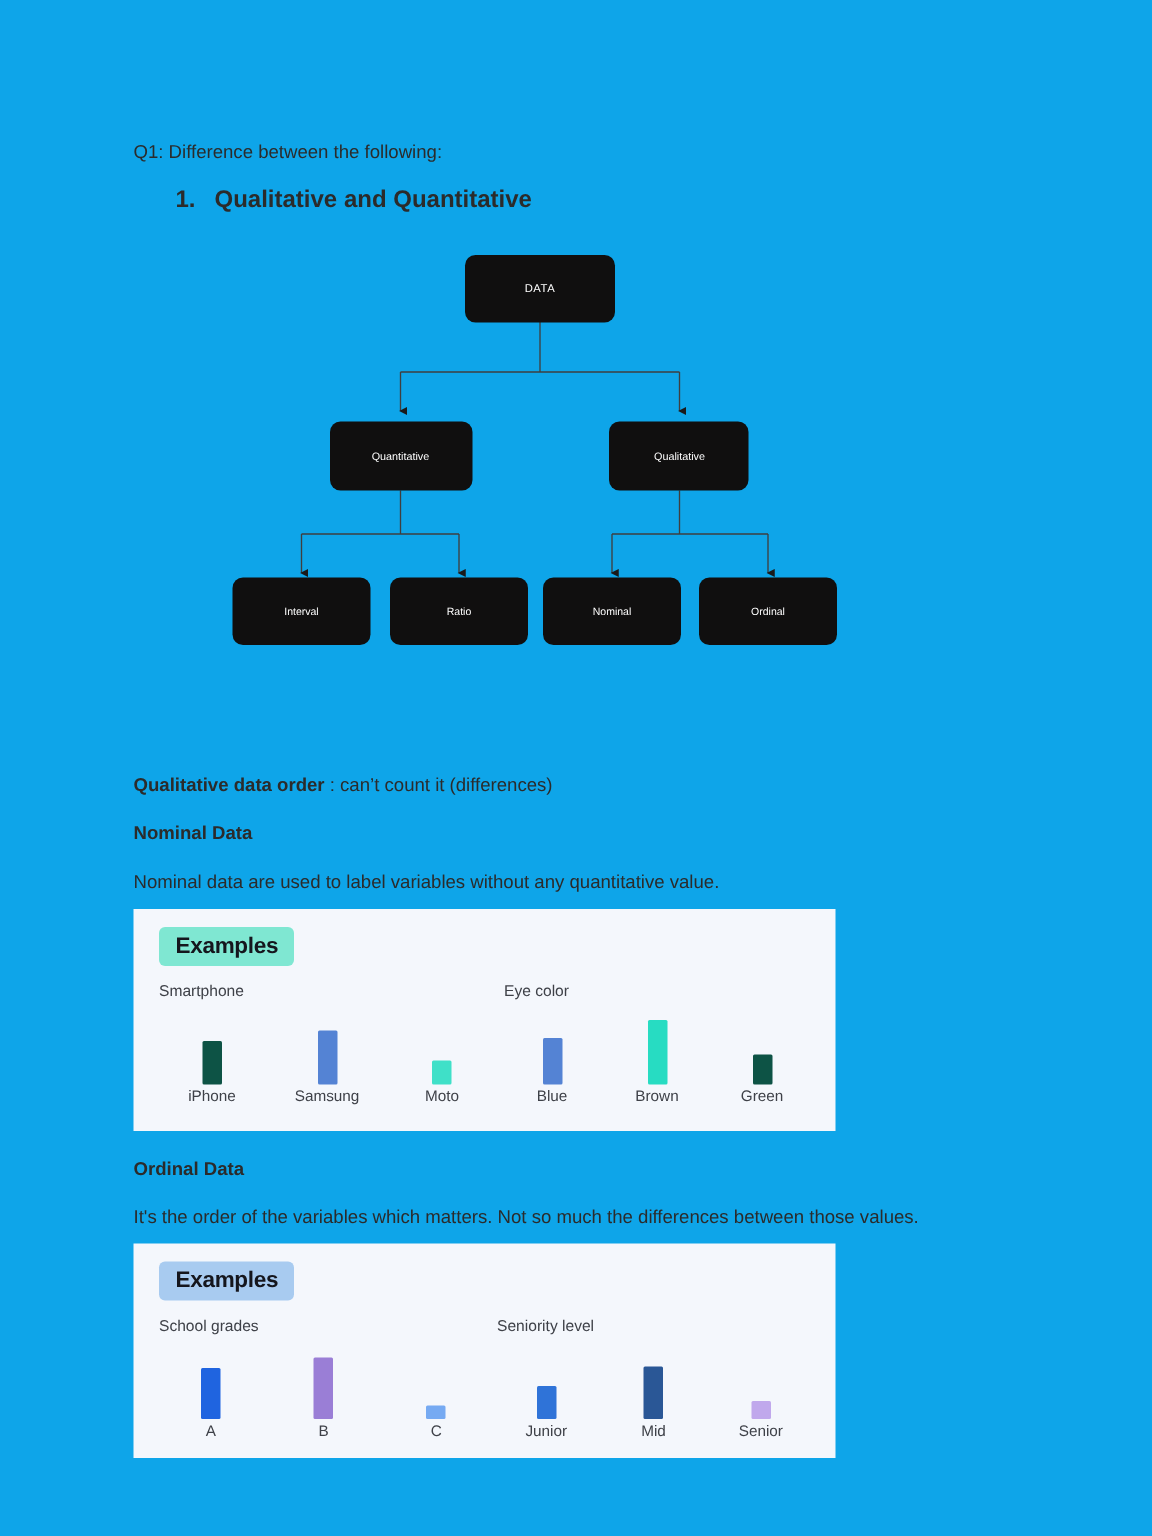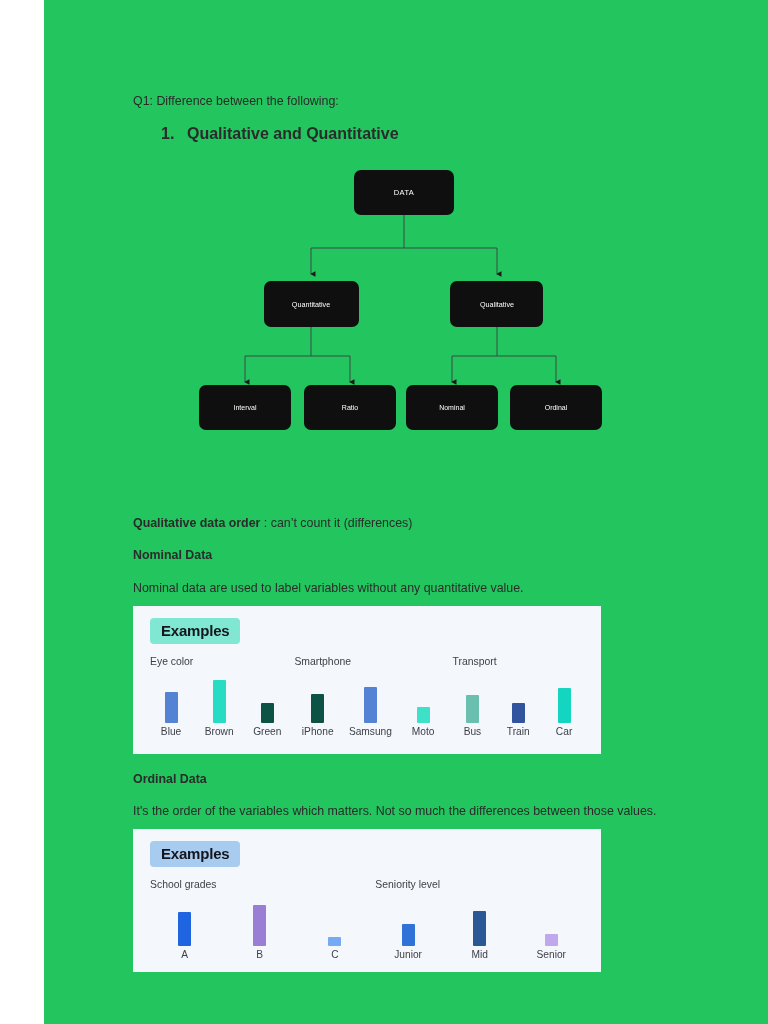--- a/index.html
+++ b/index.html
@@ -11,22 +11,21 @@
     width: 768px;
     height: 1024px;
     position: relative;
     font-family: "Liberation Sans", sans-serif;
     color: #231f20;
     overflow: hidden;
   }
   .page {
     position: absolute;
     inset: 0;
-    background: #22c55e;
-    margin-left: 44px;
+    background: #0ea5e9;
   }
 
   
   .q-title {
     position: absolute;
     left: 89px;
     top: 93px;
     font-size: 12.4px;
     line-height: 16px;
     color: #2b2b2b;
@@ -248,79 +247,60 @@
   <div class="para p-qual">
     <b>Qualitative data order</b><span> : can’t count it (differences)</span>
   </div>
 
   <div class="para p-nominal-h">Nominal Data</div>
   <div class="para p-nominal-b">Nominal data are used to label variables without any quantitative value.</div>
 
   <div class="panel panel-nominal" style="background: rgb(244, 247, 252);">
     <div class="badge" style="background: rgb(127, 231, 210);">Examples</div>
     <div class="groups">
+      <div class="group g2">
+        <div class="group-title">Smartphone</div>
+        <div class="bars">
+          <div class="bar-slot">
+              <div class="bar" style="height: 29px; background: rgb(13, 83, 69);"></div>
+            </div>
+          <div class="bar-slot">
+              <div class="bar" style="height: 36px; background: rgb(84, 131, 212);"></div>
+            </div>
+          <div class="bar-slot">
+              <div class="bar" style="height: 16px; background: rgb(63, 224, 200);"></div>
+            </div>
+        </div>
+        <div class="labels">
+          <div class="label-slot">iPhone</div>
+          <div class="label-slot">Samsung</div>
+          <div class="label-slot">Moto</div>
+        </div>
+      </div>
+
       <div class="group g1">
         <div class="group-title">Eye color</div>
         <div class="bars">
           <div class="bar-slot">
               <div class="bar" style="height: 31px; background: rgb(84, 131, 212);"></div>
             </div>
           <div class="bar-slot">
               <div class="bar" style="height: 43px; background: rgb(39, 220, 194);"></div>
             </div>
           <div class="bar-slot">
               <div class="bar" style="height: 20px; background: rgb(13, 83, 69);"></div>
             </div>
         </div>
         <div class="labels">
           <div class="label-slot">Blue</div>
           <div class="label-slot">Brown</div>
           <div class="label-slot">Green</div>
         </div>
       </div>
 
-      <div class="group g2">
-        <div class="group-title">Smartphone</div>
-        <div class="bars">
-          <div class="bar-slot">
-              <div class="bar" style="height: 29px; background: rgb(13, 83, 69);"></div>
-            </div>
-          <div class="bar-slot">
-              <div class="bar" style="height: 36px; background: rgb(84, 131, 212);"></div>
-            </div>
-          <div class="bar-slot">
-              <div class="bar" style="height: 16px; background: rgb(63, 224, 200);"></div>
-            </div>
-        </div>
-        <div class="labels">
-          <div class="label-slot">iPhone</div>
-          <div class="label-slot">Samsung</div>
-          <div class="label-slot">Moto</div>
-        </div>
-      </div>
-
-      <div class="group g3">
-        <div class="group-title">Transport</div>
-        <div class="bars">
-          <div class="bar-slot">
-              <div class="bar" style="height: 28px; background: rgb(107, 191, 174);"></div>
-            </div>
-          <div class="bar-slot">
-              <div class="bar" style="height: 20px; background: rgb(50, 84, 159);"></div>
-            </div>
-          <div class="bar-slot">
-              <div class="bar" style="height: 35px; background: rgb(20, 214, 192);"></div>
-            </div>
-        </div>
-        <div class="labels">
-          <div class="label-slot">Bus</div>
-          <div class="label-slot">Train</div>
-          <div class="label-slot">Car</div>
-        </div>
-      </div>
     </div>
   </div>
 
   <div class="para p-ordinal-h">Ordinal Data</div>
   <div class="para p-ordinal-b">It's the order of the variables which matters. Not so much the differences between those values.</div>
 
   <div class="panel panel-ordinal" style="background: rgb(244, 247, 252);">
     <div class="badge" style="background: rgb(168, 203, 240);">Examples</div>
     <div class="groups">
       <div class="group g1">

